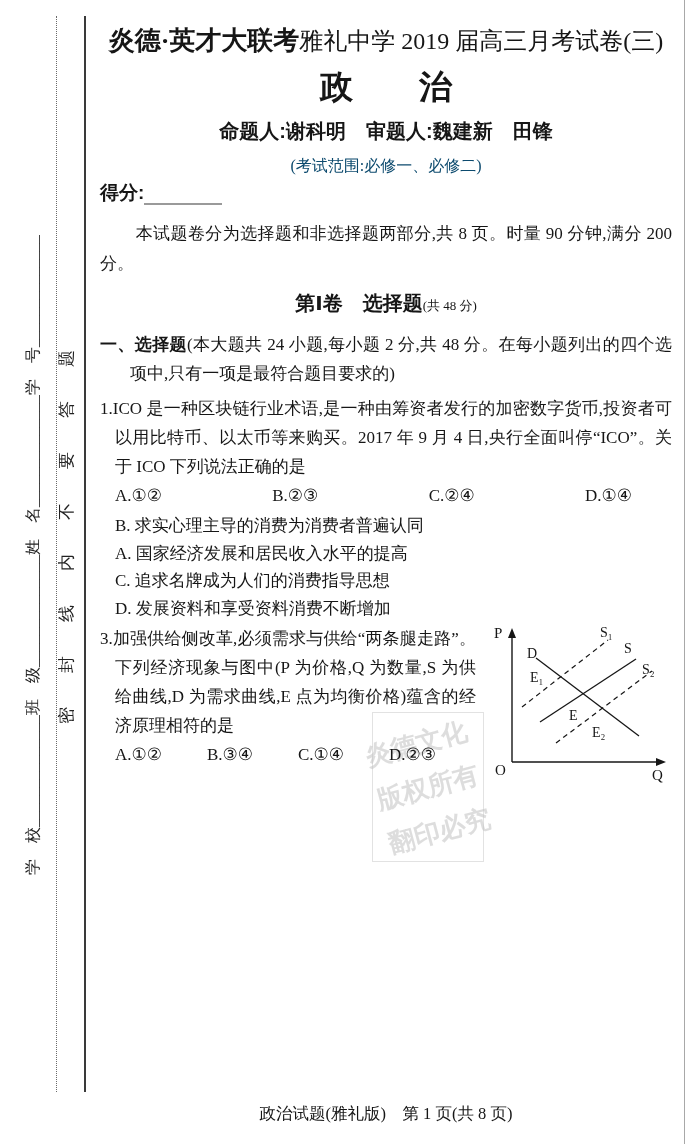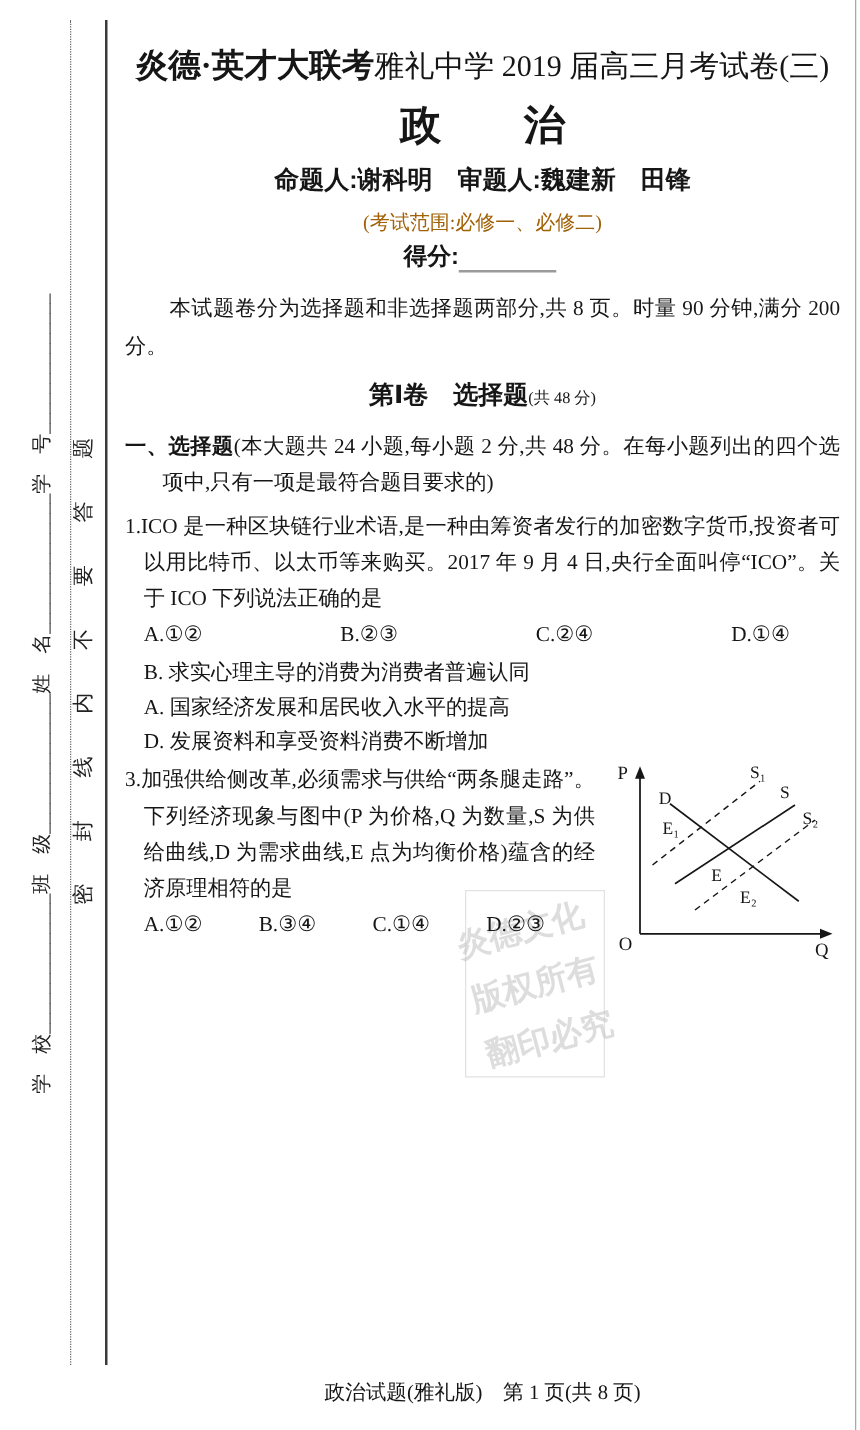--- a/index.html
+++ b/index.html
@@ -36,31 +36,31 @@
   }
   .watermark-inner{
     transform:rotate(-15deg);text-align:center;white-space:nowrap;
     font-family:"Liberation Sans","DejaVu Sans",sans-serif;
     font-weight:bold;font-size:26px;line-height:45px;color:#c3c3c3;opacity:.55;
   }
 
   
   .content{position:relative;z-index:1;margin:0 16px 0 100px;}
 
-  .header-title{padding-top:36px;text-align:center;font-size:24px;line-height:34px;white-space:nowrap;}
+  .header-title{padding-top:24px;text-align:center;font-size:24px;line-height:34px;white-space:nowrap;}
   .header-script{font-weight:bold;font-size:26px;}
   .header-rest{font-weight:normal;}
 
   .subject-title{margin-top:8px;text-align:center;font-size:33px;line-height:42px;
     font-weight:bold;font-family:"Liberation Sans","DejaVu Sans",sans-serif;}
   .authors-line{margin-top:10px;text-align:center;font-size:20px;line-height:26px;
     font-weight:bold;font-family:"Liberation Sans","DejaVu Sans",sans-serif;}
-  .scope-line{margin-top:12px;text-align:center;font-size:16px;line-height:20px;color:#a16207;}
+  .scope-line{margin-top:12px;text-align:center;font-size:16px;line-height:20px;color:#0c4a6e;}
 
-  .score-row{margin-top:4px;text-align:center;font-size:19px;line-height:25px;
+  .score-row{margin-top:4px;text-align:left;font-size:19px;line-height:25px;
     font-weight:bold;font-family:"Liberation Sans","DejaVu Sans",sans-serif;padding-right:4px;}
   .score-blank{display:inline-block;width:78px;height:1em;border-bottom:2px solid #9a9a9a;vertical-align:bottom;}
 
   .intro-par{margin-top:14px;font-size:17px;line-height:30px;text-indent:2.1em;text-align:justify;}
 
   .part1-title{margin-top:10px;text-align:center;font-size:20px;line-height:28px;}
   .part1-bold{font-weight:bold;font-family:"Liberation Sans","DejaVu Sans",sans-serif;}
   .part1-rest{font-size:13px;font-weight:normal;}
 
   .section-head{margin-top:10px;font-size:17px;line-height:29px;
@@ -136,20 +136,21 @@
       <span>A.①②</span>
       <span>B.②③</span>
       <span>C.②④</span>
       <span>D.①④</span>
     </div>
   </div>
 
   <div class="question q2">
     <div class="choice-line">B. 求实心理主导的消费为消费者普遍认同</div>
     <div class="choice-line">A. 国家经济发展和居民收入水平的提高</div>
+    <div class="choice-line">C. 追求名牌成为人们的消费指导思想</div>
     <div class="choice-line">D. 发展资料和享受资料消费不断增加</div>
   </div>
 
   <div class="question q3">
     <div class="q3-figure">
       <svg width="186" height="170" viewBox="0 0 186 170" xmlns="http://www.w3.org/2000/svg">
 
         <line x1="26" y1="13" x2="26" y2="138" stroke="#161616" stroke-width="1.4"></line>
         <polygon points="26,4 22,14 30,14" fill="#161616"></polygon>
         <line x1="26" y1="138" x2="172" y2="138" stroke="#161616" stroke-width="1.4"></line>

